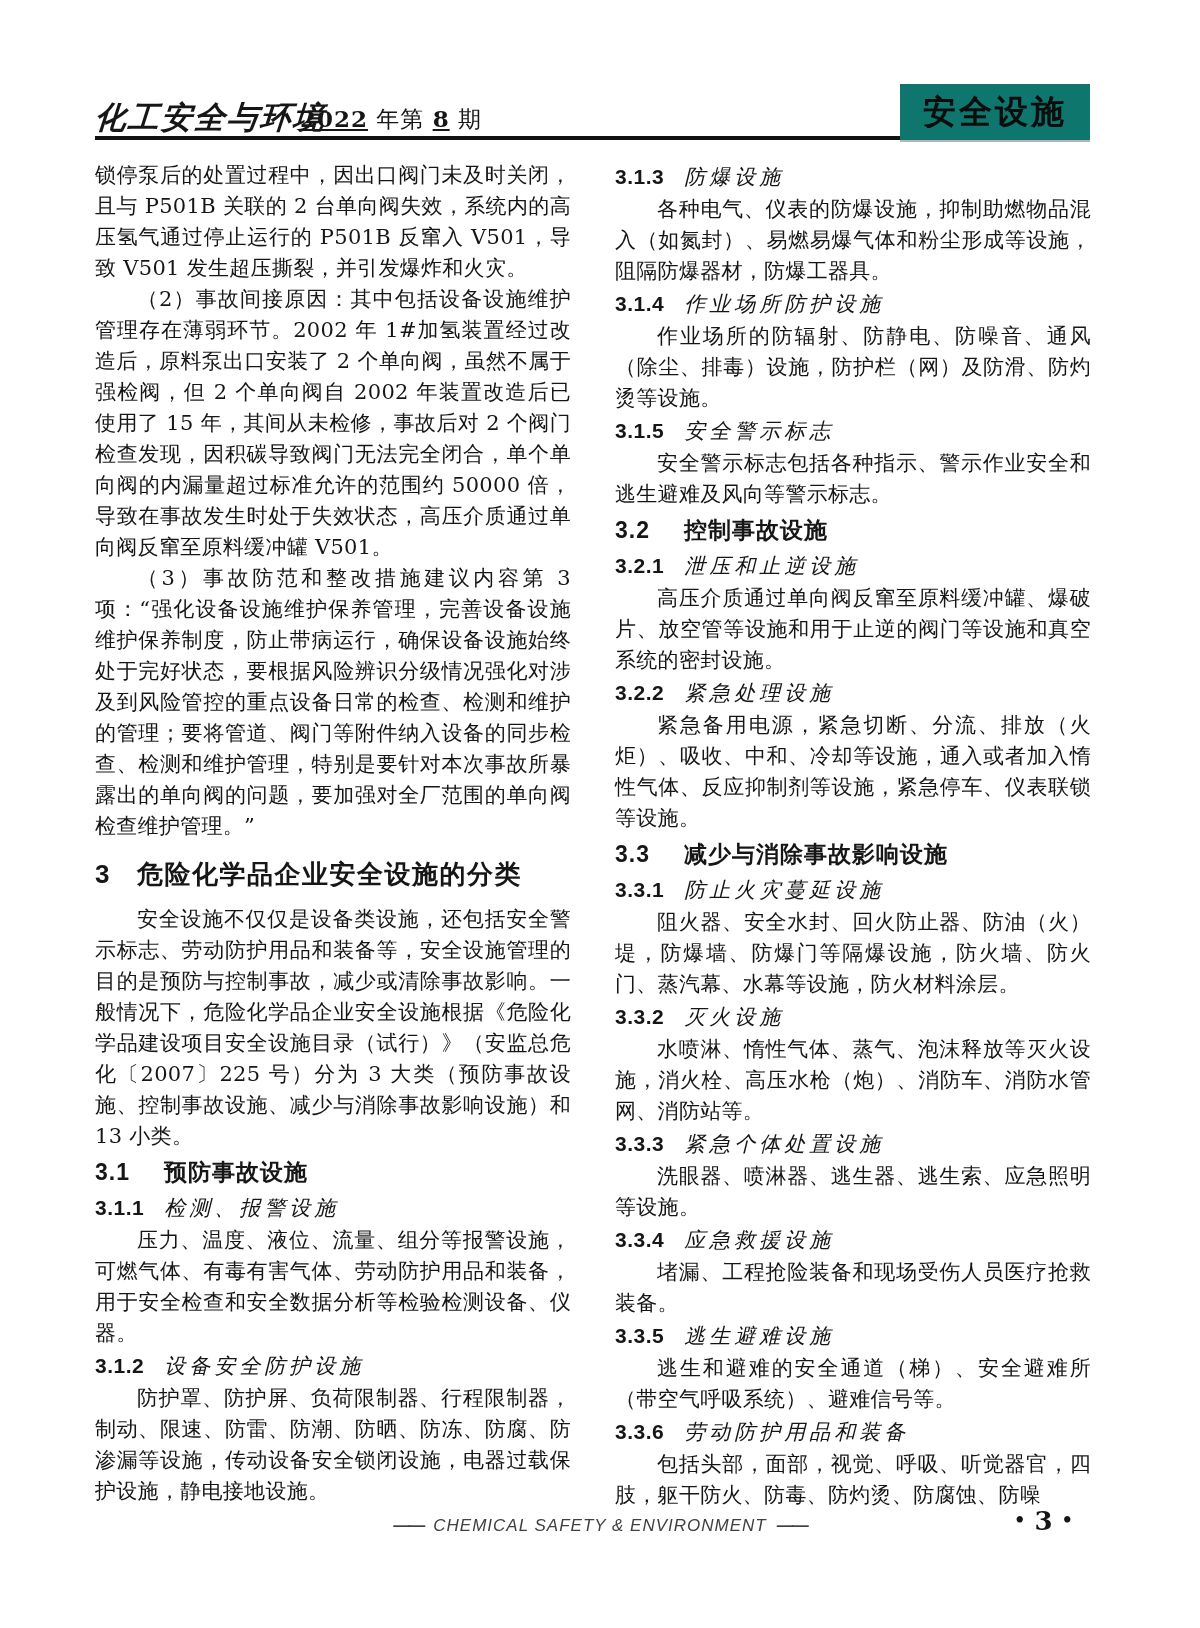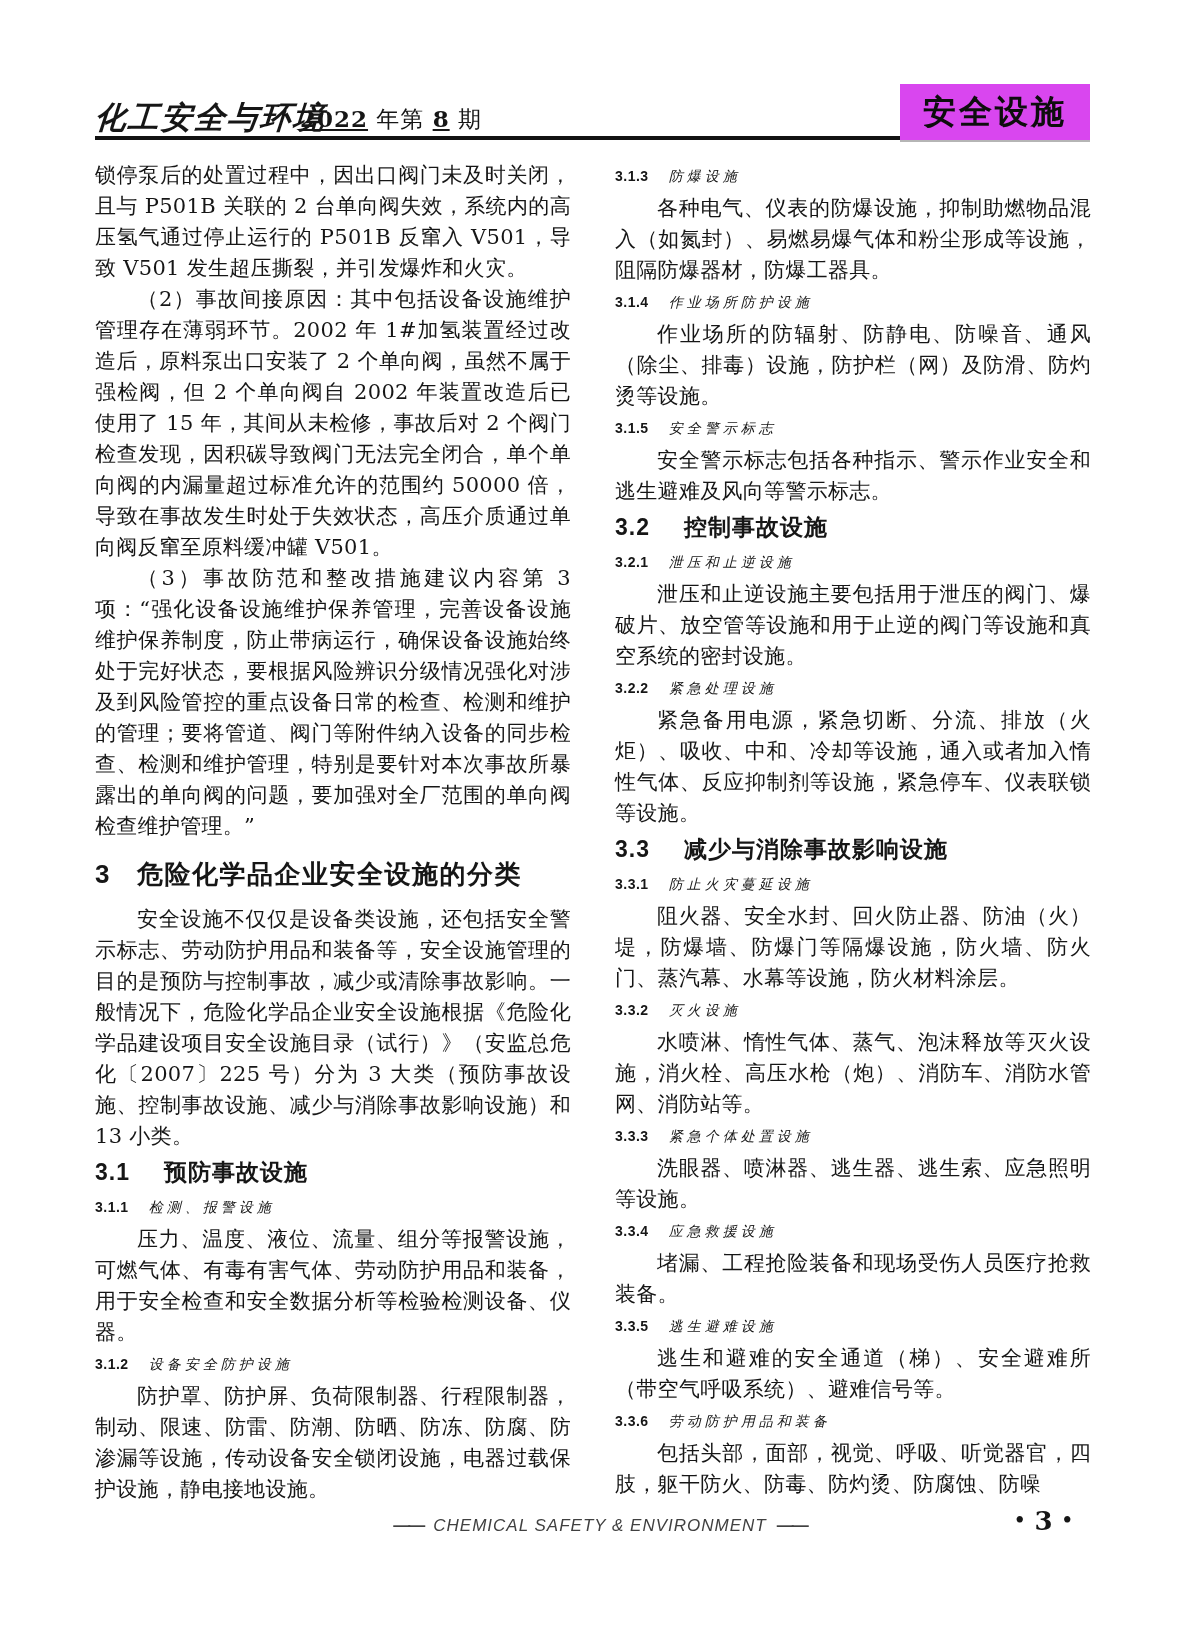--- a/index.html
+++ b/index.html
@@ -25,21 +25,21 @@
     font-size:23px;white-space:nowrap;letter-spacing:1px;
   }
   .issue .num{font-weight:bold;text-decoration:underline;}
   .header-rule{
     position:absolute;left:95px;top:136px;
     width:805px;height:4px;background:#121212;
   }
   .section-tag{
     position:absolute;left:900px;top:84px;
     width:190px;height:56px;
-    background:#d946ef;
+    background:#0f766e;
     border-bottom:2px solid #b5b5b5;
     display:flex;align-items:center;justify-content:center;
     font-family:"Liberation Sans", sans-serif;
     font-weight:bold;font-size:33px;letter-spacing:3px;
     color:#0d0d0d;
   }
   
   .content{
     position:absolute;left:95px;top:160px;width:996px;
     display:flex;gap:44px;
@@ -55,21 +55,21 @@
     font-weight:bold;font-size:26px;line-height:40px;
     margin:12px 0 10px 0;letter-spacing:1.5px;
   }
   .h1 .h-num{margin-right:26px;}
   .h2{
     font-family:"Liberation Sans", sans-serif;
     font-weight:bold;font-size:23px;line-height:36px;
     margin:2px 0;letter-spacing:1px;
   }
   .h2 .h-num{margin-right:34px;}
-  .h3{font-size:14px;line-height:31px;margin:1px 0;}
+  .h3{font-size:21px;line-height:31px;margin:1px 0;}
   .h3 .h-num{
     font-family:"Liberation Sans", sans-serif;
     font-weight:bold;margin-right:20px;letter-spacing:0.5px;
   }
   .h3 .h-title{
     font-family:"DejaVu Serif", serif;
     font-style:italic;letter-spacing:4px;
   }
   
   .footer-center{
@@ -117,21 +117,21 @@
       </div>
     <div class="col">
         <div class="h3"><span class="h-num">3.1.3</span><span class="h-title">防爆设施</span></div>
         <p class="para">各种电气、仪表的防爆设施，抑制助燃物品混入（如氮封）、易燃易爆气体和粉尘形成等设施，阻隔防爆器材，防爆工器具。</p>
         <div class="h3"><span class="h-num">3.1.4</span><span class="h-title">作业场所防护设施</span></div>
         <p class="para">作业场所的防辐射、防静电、防噪音、通风（除尘、排毒）设施，防护栏（网）及防滑、防灼烫等设施。</p>
         <div class="h3"><span class="h-num">3.1.5</span><span class="h-title">安全警示标志</span></div>
         <p class="para">安全警示标志包括各种指示、警示作业安全和逃生避难及风向等警示标志。</p>
         <div class="h2"><span class="h-num">3.2</span><span class="h-title">控制事故设施</span></div>
         <div class="h3"><span class="h-num">3.2.1</span><span class="h-title">泄压和止逆设施</span></div>
-        <p class="para">泄压和止逆设施主要包括用于泄压的阀门、爆破片、放空管等设施和用于止逆的阀门等设施和真空系统的密封设施。</p>
+        <p class="para">高压介质通过单向阀反窜至原料缓冲罐、爆破片、放空管等设施和用于止逆的阀门等设施和真空系统的密封设施。</p>
         <div class="h3"><span class="h-num">3.2.2</span><span class="h-title">紧急处理设施</span></div>
         <p class="para">紧急备用电源，紧急切断、分流、排放（火炬）、吸收、中和、冷却等设施，通入或者加入惰性气体、反应抑制剂等设施，紧急停车、仪表联锁等设施。</p>
         <div class="h2"><span class="h-num">3.3</span><span class="h-title">减少与消除事故影响设施</span></div>
         <div class="h3"><span class="h-num">3.3.1</span><span class="h-title">防止火灾蔓延设施</span></div>
         <p class="para">阻火器、安全水封、回火防止器、防油（火）堤，防爆墙、防爆门等隔爆设施，防火墙、防火门、蒸汽幕、水幕等设施，防火材料涂层。</p>
         <div class="h3"><span class="h-num">3.3.2</span><span class="h-title">灭火设施</span></div>
         <p class="para">水喷淋、惰性气体、蒸气、泡沫释放等灭火设施，消火栓、高压水枪（炮）、消防车、消防水管网、消防站等。</p>
         <div class="h3"><span class="h-num">3.3.3</span><span class="h-title">紧急个体处置设施</span></div>
         <p class="para">洗眼器、喷淋器、逃生器、逃生索、应急照明等设施。</p>
         <div class="h3"><span class="h-num">3.3.4</span><span class="h-title">应急救援设施</span></div>

